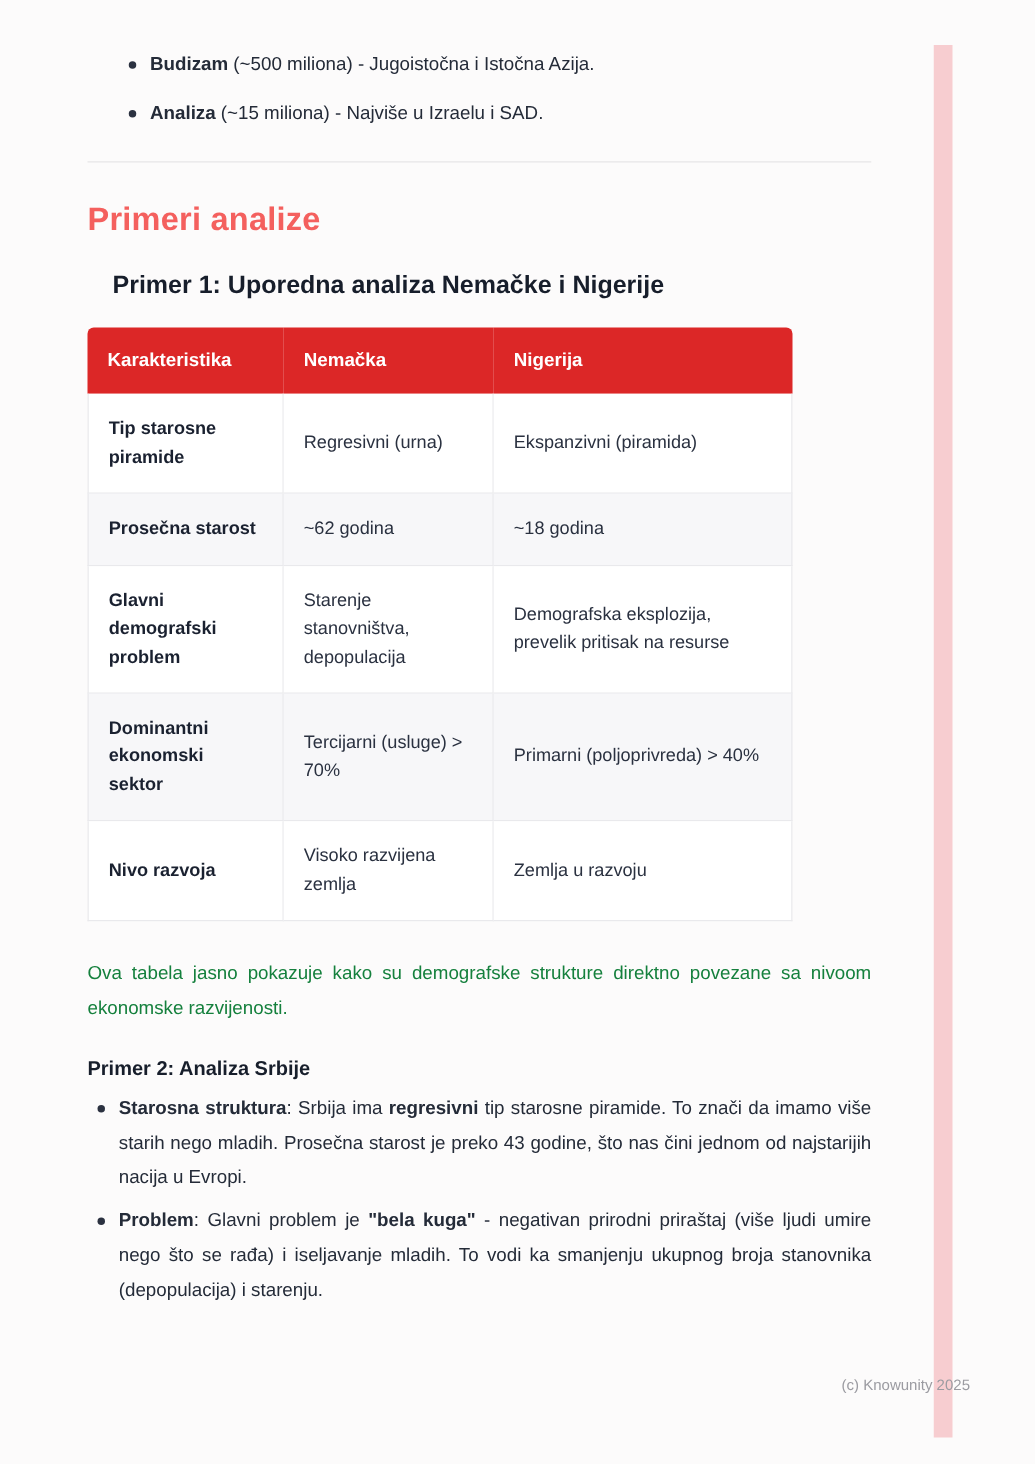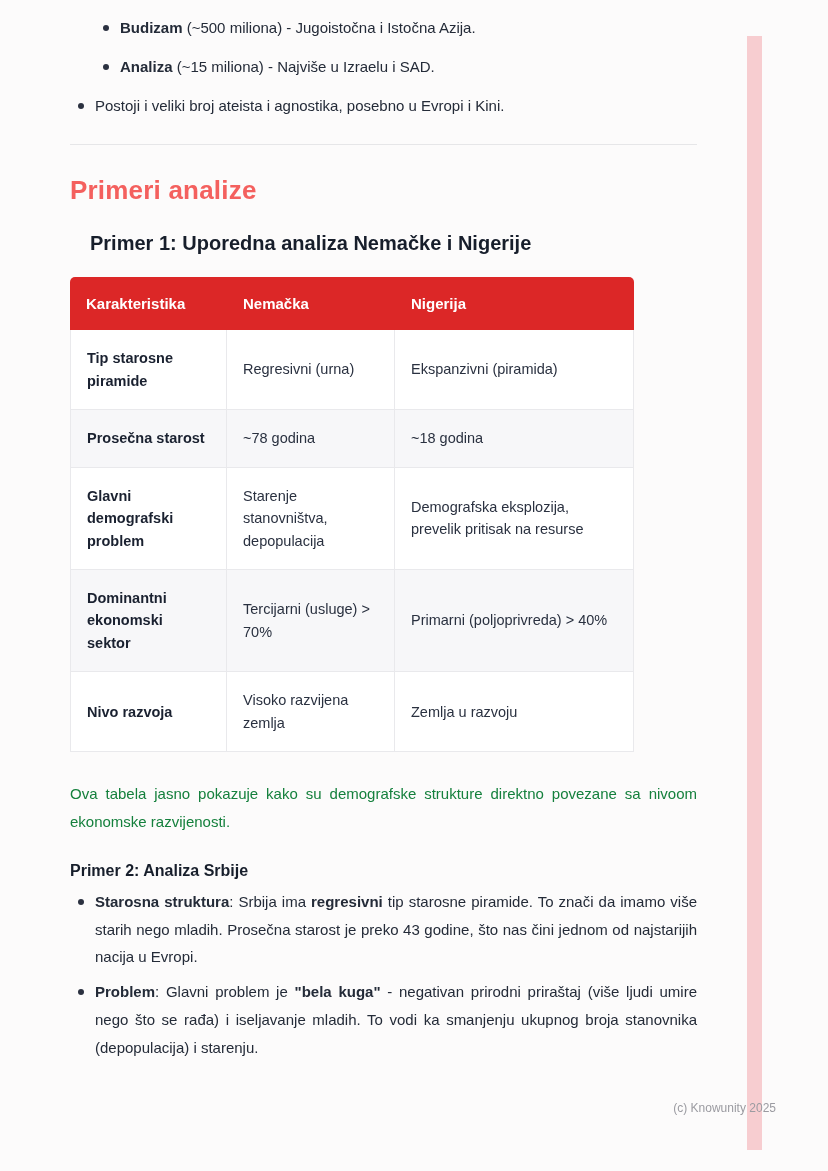--- a/index.html
+++ b/index.html
@@ -4,21 +4,21 @@
 <style>
   * { margin:0; padding:0; box-sizing:border-box; }
   html,body { width:828px; height:1171px; }
   body {
     position:relative;
     background:#fcfbfb;
     font-family:"Liberation Sans","DejaVu Sans",sans-serif;
     color:#242b38;
     overflow:hidden;
   }
-  .content { position:absolute; left:70px; top:0; width:627px; padding-top:16px; }
+  .content { position:absolute; left:70px; top:0; width:627px; padding-top:40px; }
 
   ul { list-style:none; }
   .list li { position:relative; padding-left:25px; font-size:15px; line-height:1.6; margin-bottom:15px; }
   .list li::before {
     content:""; position:absolute; left:8px; top:9px;
     width:6px; height:6px; border-radius:50%; background:#2b3140;
   }
   .list.nested { margin-left:25px; }
   .list.tight li { margin-bottom:0; }
 
@@ -72,25 +72,20 @@
 
   <ul class="list nested">
     <li>
       <span><span class="b">Budizam</span><span> (~500 miliona) - Jugoistočna i Istočna Azija.</span></span>
     </li>
     <li>
       <span><span class="b">Analiza</span><span> (~15 miliona) - Najviše u Izraelu i SAD.</span></span>
     </li>
   </ul>
 
-  <ul class="list tight">
-    <li>
-      <span><span>Postoji i veliki broj ateista i agnostika, posebno u Evropi i Kini.</span></span>
-    </li>
-  </ul>
 
   <hr class="divider">
 
   <h2 class="heading">Primeri analize</h2>
 
   <h3 class="subheading">Primer 1: Uporedna analiza Nemačke i Nigerije</h3>
 
   <table>
     <colgroup>
         <col class="c1">
@@ -105,21 +100,21 @@
       </tr>
     </thead>
     <tbody>
       <tr>
         <td>Tip starosne piramide</td>
         <td>Regresivni (urna)</td>
         <td>Ekspanzivni (piramida)</td>
       </tr>
       <tr>
         <td>Prosečna starost</td>
-        <td>~78 godina</td>
+        <td>~62 godina</td>
         <td>~18 godina</td>
       </tr>
       <tr>
         <td>Glavni demografski problem</td>
         <td>Starenje stanovništva, depopulacija</td>
         <td>Demografska eksplozija, prevelik pritisak na resurse</td>
       </tr>
       <tr>
         <td>Dominantni ekonomski sektor</td>
         <td>Tercijarni (usluge) &gt; 70%</td>

